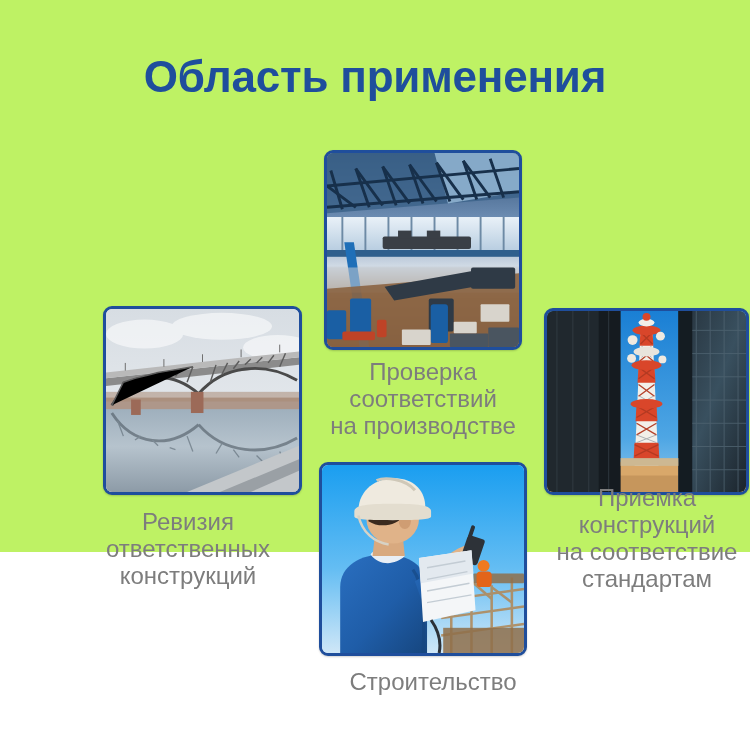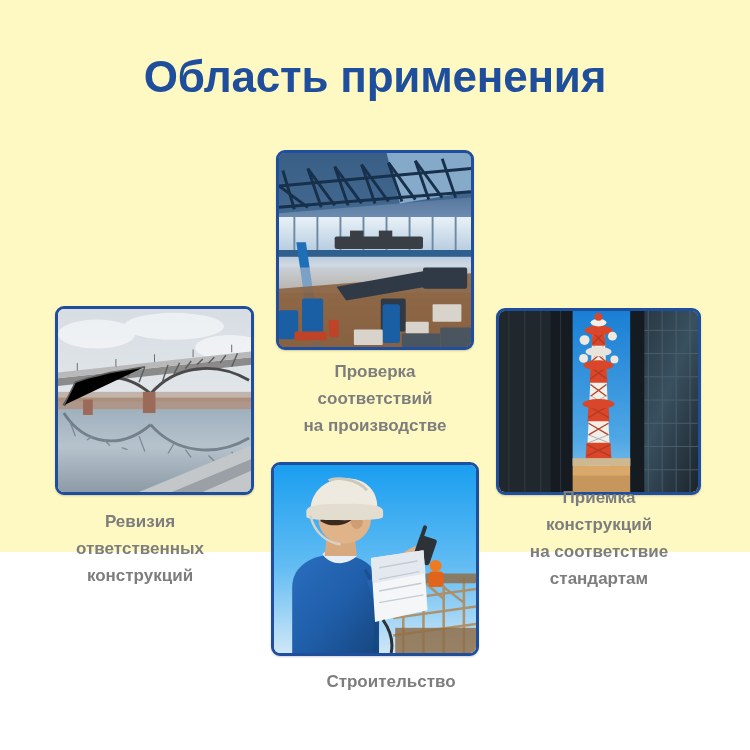--- a/index.html
+++ b/index.html
@@ -10,21 +10,22 @@
     height: 750px;
     background: #ffffff;
     font-family: "Liberation Sans", "DejaVu Sans", sans-serif;
     overflow: hidden;
   }
 
   #slide {
     position: relative;
     width: 750px;
     height: 552px;
-    background: #fef9c3;
+    background: #bef264;
+    padding-left: 48px;
   }
 
   
   #page-title {
     position: absolute;
     left: 0;
     top: 50px;
     width: 750px;
     text-align: center;
     font-size: 44px;
@@ -47,43 +48,43 @@
     background: #dfe6ee;
     box-shadow: 0 1px 2px rgba(0,0,0,0.18);
   }
 
   .photo svg { display: block; width: 100%; height: 100%; }
 
   .caption {
     position: absolute;
     text-align: center;
     color: #7d7d7d;
-    font-size: 17px;
+    font-size: 24px;
     line-height: 27px;
-    font-weight: bold;
+    font-weight: normal;
     white-space: pre-line;
   }
 
   
 
   
   #card-production .photo { left: 276px; top: 150px; width: 198px; height: 200px; }
   #card-production .caption { left: 249px; top: 358px; width: 252px; }
 
   
   #card-revision .photo { left: 55px; top: 306px; width: 199px; height: 189px; }
   #card-revision .caption { left: 14px; top: 508px; width: 252px; }
 
   
   #card-acceptance .photo { left: 496px; top: 308px; width: 205px; height: 187px; }
   #card-acceptance .caption { left: 472px; top: 484px; width: 254px; }
 
   
   #card-construction .photo { left: 271px; top: 462px; width: 208px; height: 194px; }
-  #card-construction .caption { left: 268px; top: 668px; width: 246px; }
+  #card-construction .caption { left: 262px; top: 668px; width: 246px; }
 </style>
 </head>
 <body>
 
 <div id="slide">
 
   <div id="page-title">Область применения</div>
 
   <div class="card" id="card-production">
     <div class="photo">

